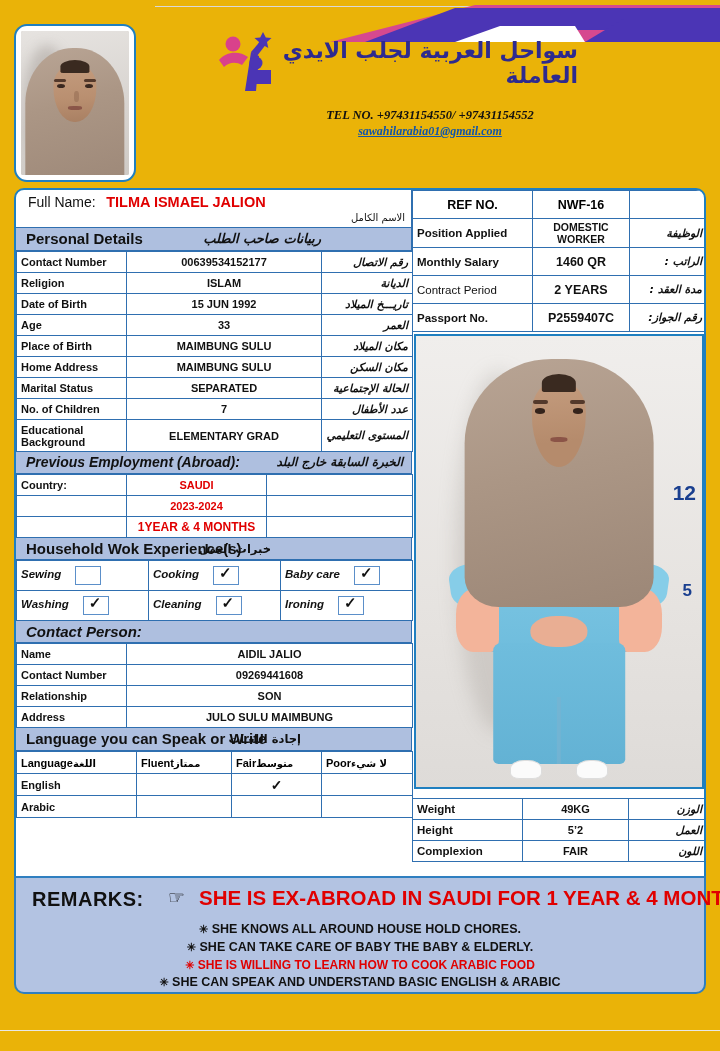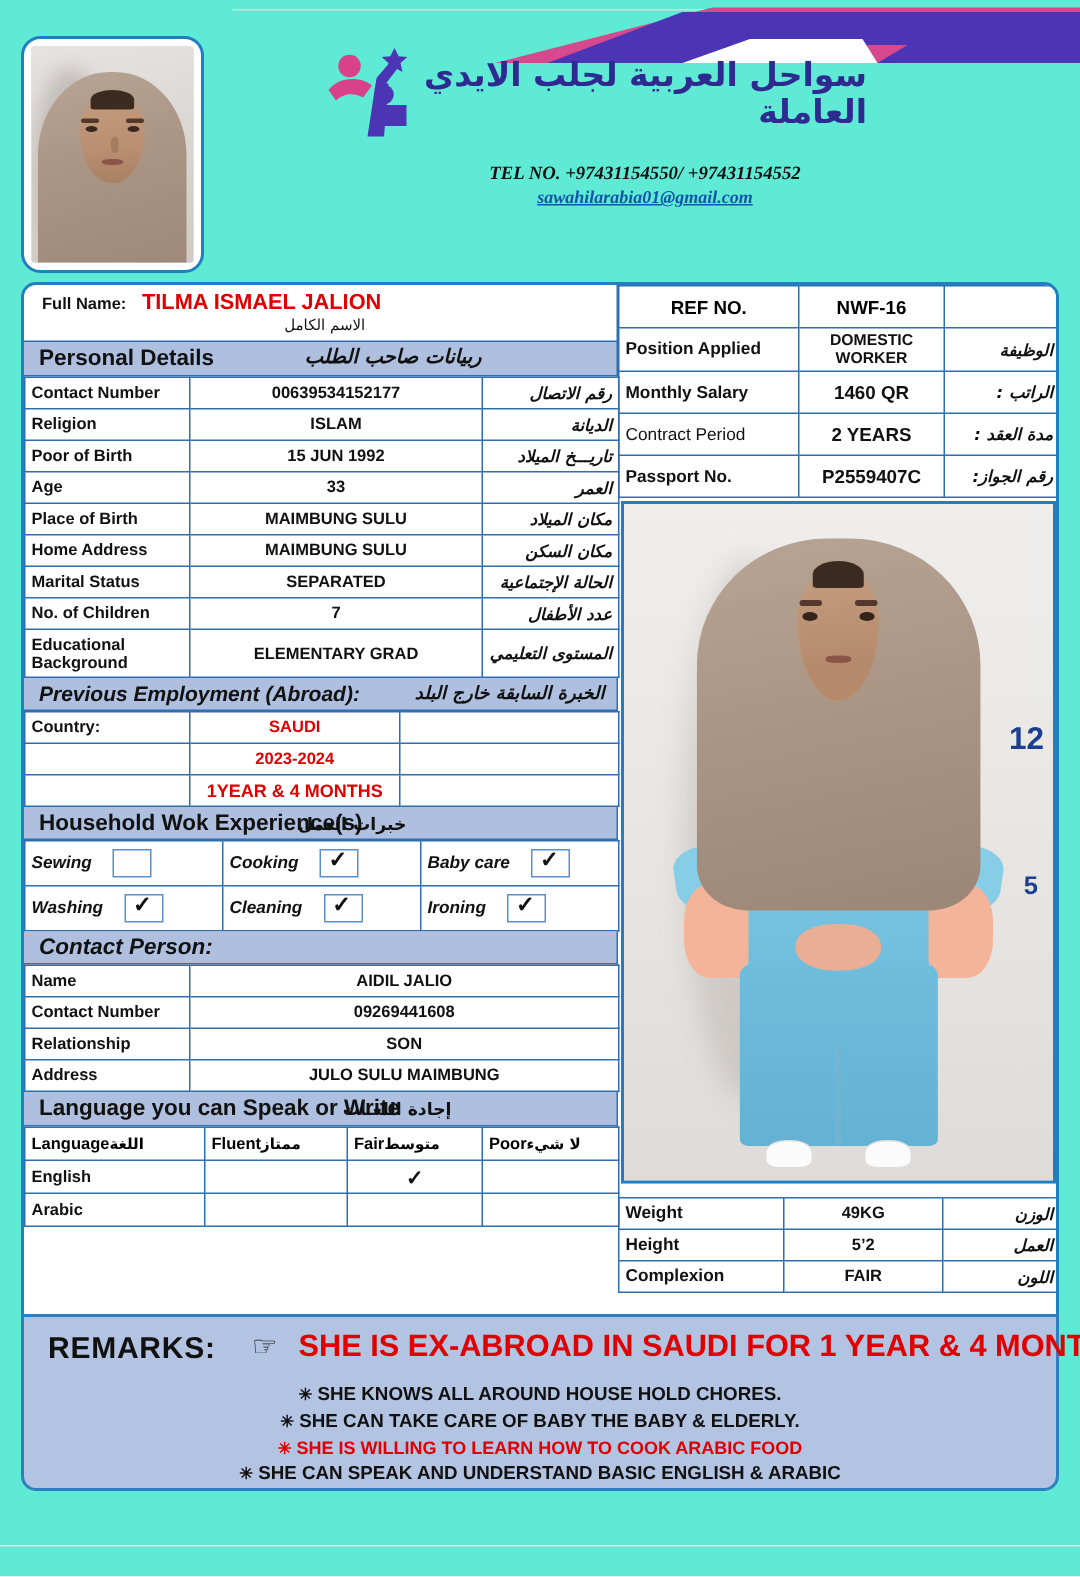--- a/index.html
+++ b/index.html
@@ -6,21 +6,21 @@
   html, body {
     margin: 0; padding: 0;
     width: 720px; height: 1051px;
     background: #ffffff;
     font-family: "Liberation Sans", sans-serif;
     overflow: hidden;
   }
   #page {
     position: relative;
     width: 720px; height: 1051px;
-    background: #5eead4;
+    background: #eab308;
     padding-left: 33px;
   }
 
   
   .banner {
     position: absolute; top: 0; left: 155px;
     width: 565px; height: 42px;
     overflow: hidden;
   }
   .banner svg { display: block; }
@@ -140,25 +140,25 @@
   .right-pane { position: absolute; left: 396px; top: 0; width: 294px; }
 
   
   .name-row {
     position: relative;
     height: 38px;
     border-bottom: 1px solid #2f6fb0;
     border-right: 1px solid #2f6fb0;
     padding: 3px 6px 0 12px;
   }
-  .fn-label { font-size: 11px; font-weight: bold; color: #111; display:inline-block; }
+  .fn-label { font-size: 14px; font-weight: normal; color: #111; display:inline-block; }
   .fn-value { font-size: 14.5px; font-weight: bold; color: #e00000; display:inline-block; margin-left:6px; }
   .fn-ar {
     font-family:"DejaVu Sans", sans-serif;
-    font-size: 10px; color:#111; direction: rtl; text-align: center;
+    font-size: 10px; color:#111; direction: rtl; text-align: right;
     margin-top: 1px;
   }
 
   .sec-bar {
     background: #aebfdf;
     border-bottom: 1px solid #2f6fb0;
     border-right: 1px solid #2f6fb0;
     height: 23px;
     position: relative;
   }
@@ -374,21 +374,21 @@
               <td class="lbl">Contact  Number</td>
               <td class="val">00639534152177</td>
               <td class="ar">رقم الاتصال</td>
             </tr>
             <tr>
               <td class="lbl">Religion</td>
               <td class="val">ISLAM</td>
               <td class="ar">الديانة</td>
             </tr>
             <tr>
-              <td class="lbl">Poor of Birth</td>
+              <td class="lbl">Date of Birth</td>
               <td class="val">15 JUN 1992</td>
               <td class="ar">تاريـــخ الميلاد</td>
             </tr>
             <tr>
               <td class="lbl">Age</td>
               <td class="val">33</td>
               <td class="ar">العمر</td>
             </tr>
             <tr>
               <td class="lbl">Place of  Birth</td>

